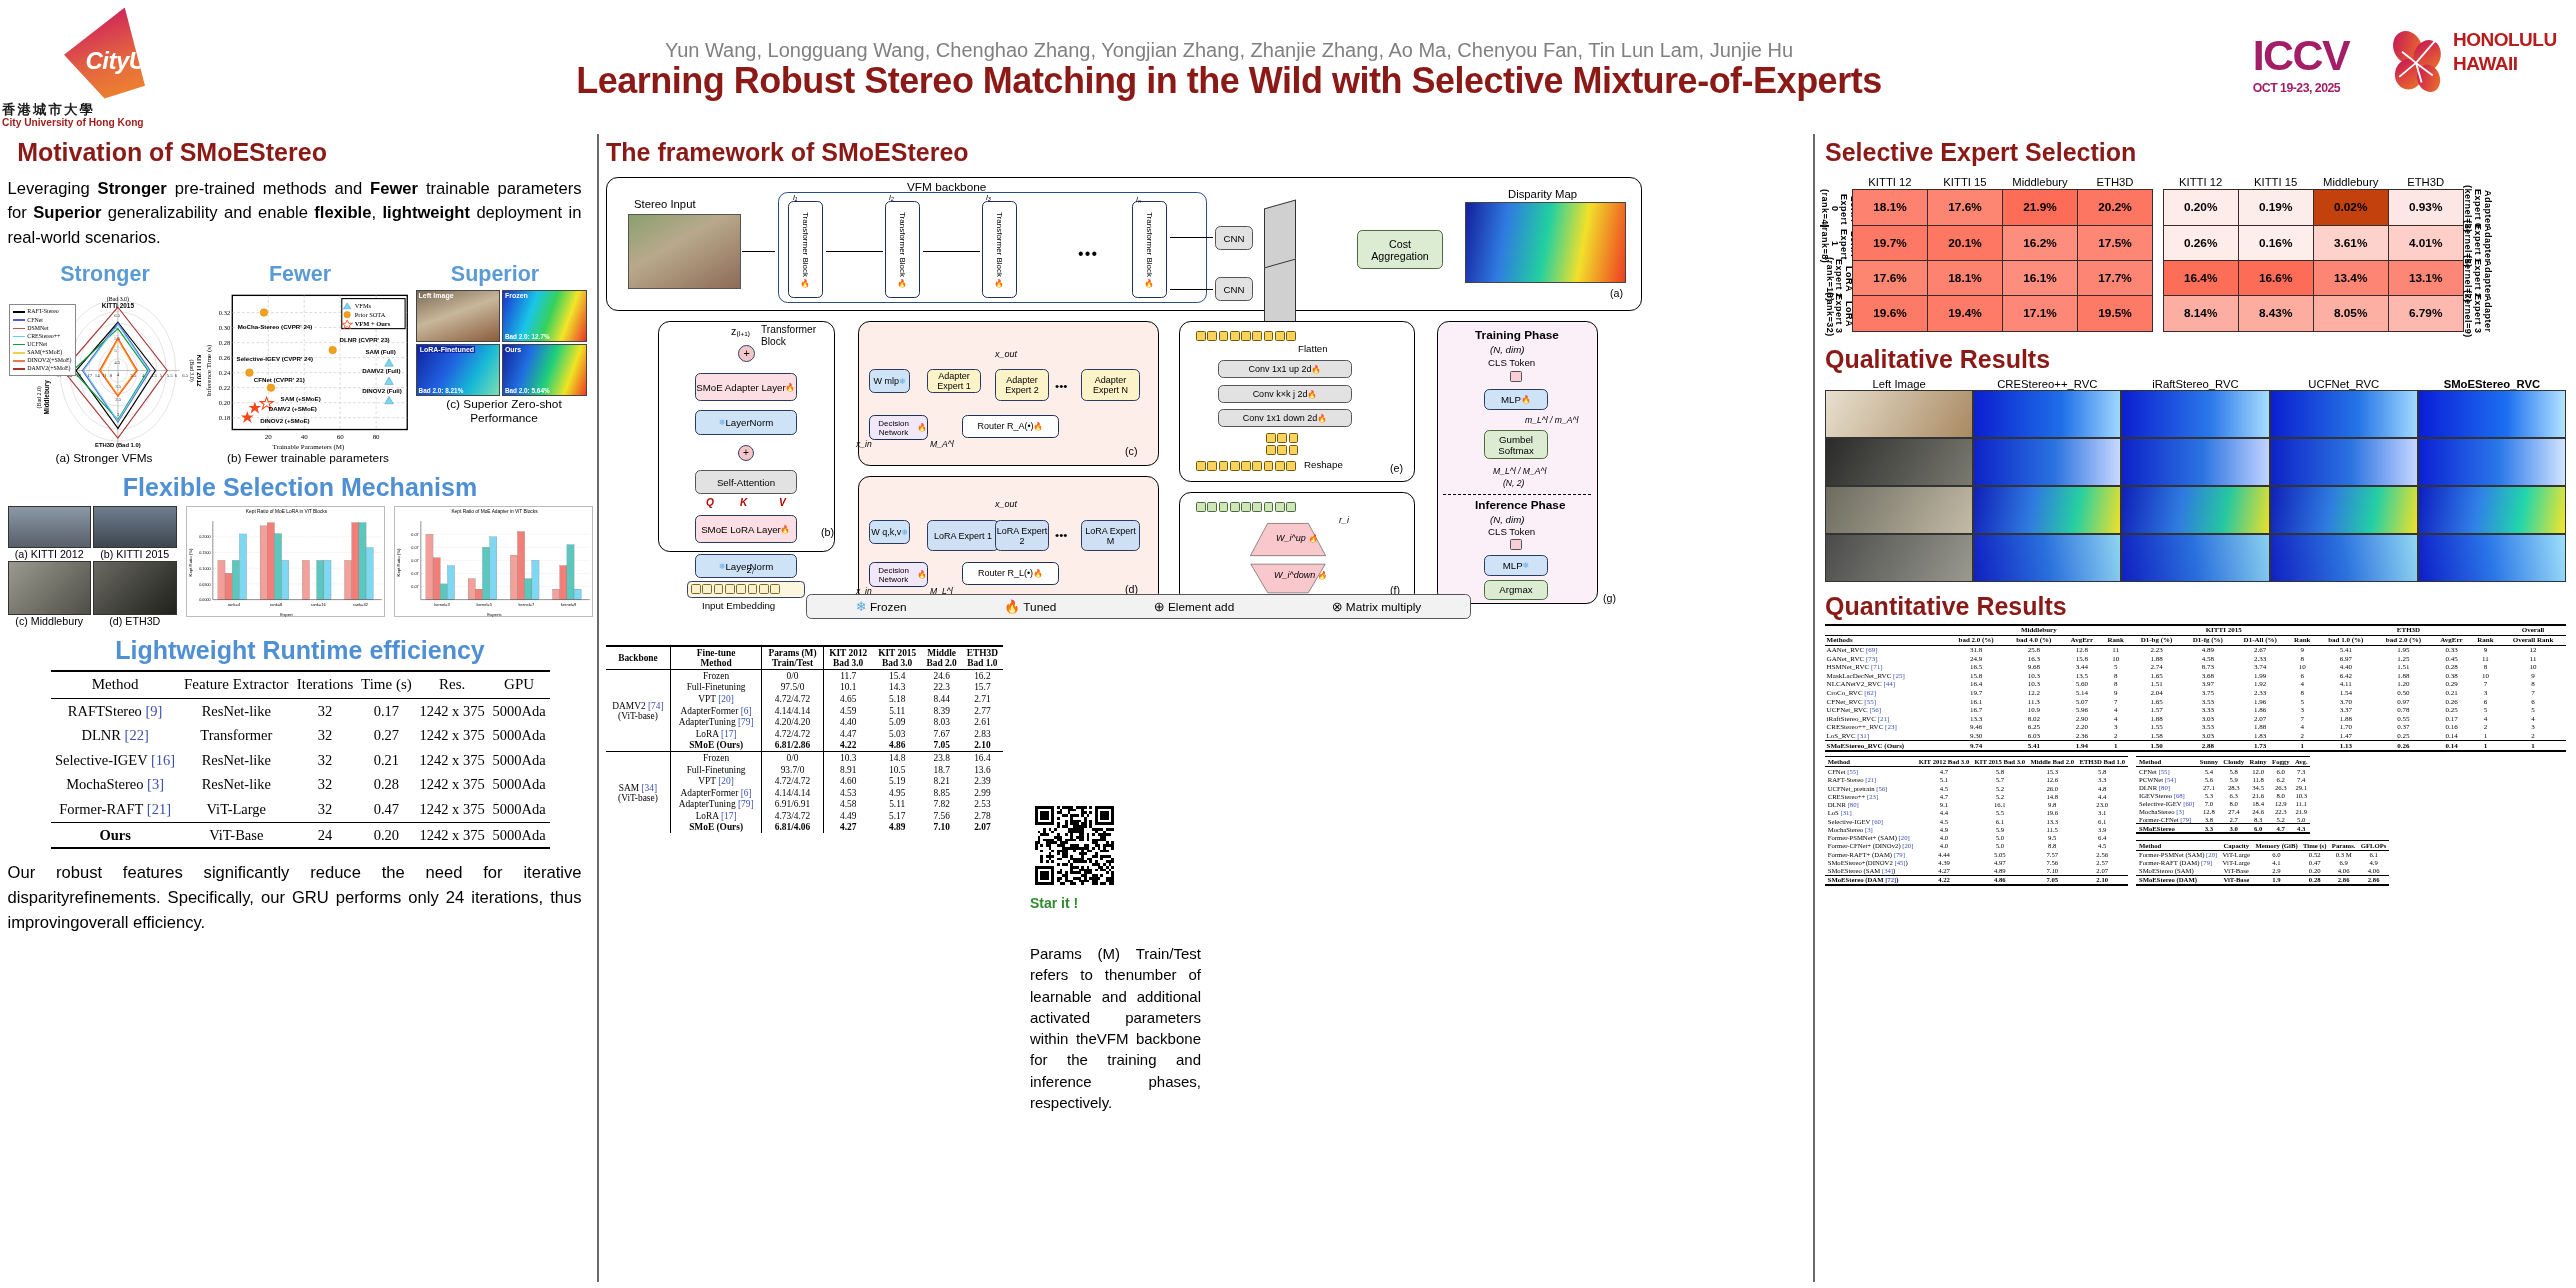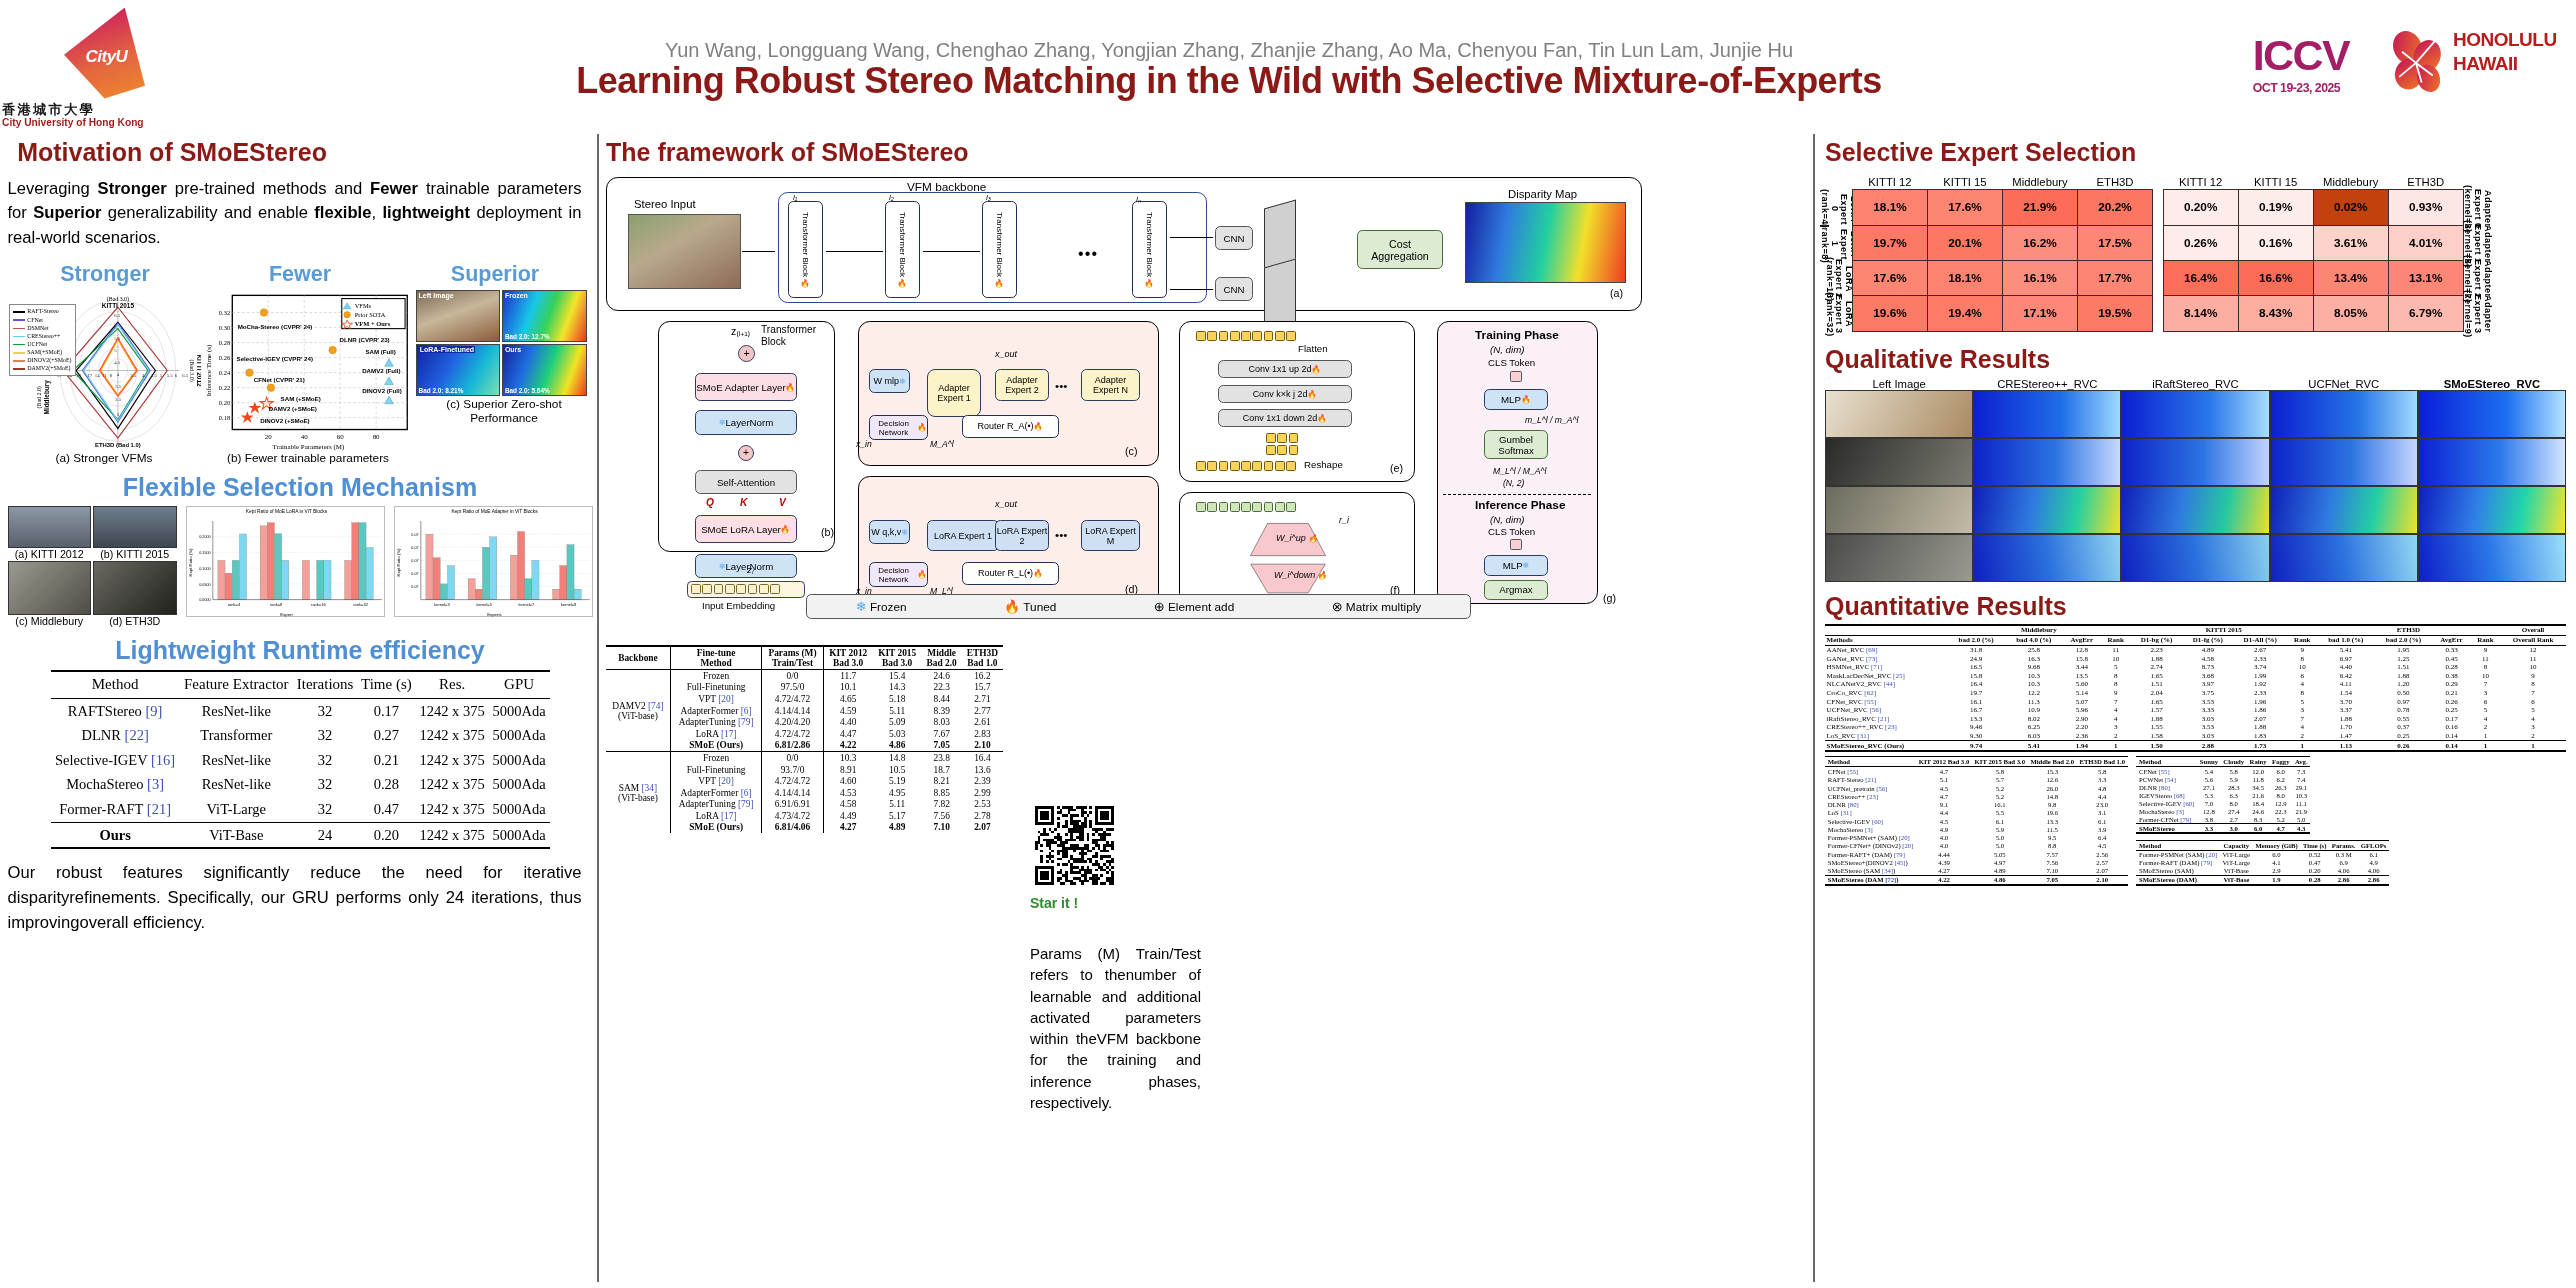--- a/index.html
+++ b/index.html
@@ -6,21 +6,21 @@
   html,body { width:2576px; height:1288px; background:#fff; font-family:"Liberation Sans", sans-serif; }
   body { position:relative; overflow:hidden; }
 
   
   #header { position:absolute; left:0; top:0; width:2576px; height:132px; display:flex; align-items:center; }
   #cityu-logo { width:215px; height:132px; position:relative; flex:0 0 215px; }
   .logo-mark { position:absolute; left:64px; top:7.5px; width:81px; height:91px;
       background:linear-gradient(160deg,#c3105a 0%,#d63a52 30%,#e4673f 60%,#ef8a2a 100%);
       clip-path: polygon(75% 0%, 100% 86%, 50% 100%, 0% 52%); }
   .logo-mark-text { position:absolute; left:21.5px; top:39px; width:64px; color:#fff;
-      font-size:17px; font-weight:bold; font-style:italic; font-family:"Liberation Sans",sans-serif; letter-spacing:-0.5px;}
+      font-size:24px; font-weight:bold; font-style:italic; font-family:"Liberation Sans",sans-serif; letter-spacing:-0.5px;}
   .logo-cn { position:absolute; left:2.1px; top:101px; font-size:13.4px; color:#1a1a1a; font-weight:bold; letter-spacing:2.1px;}
   .logo-en { position:absolute; left:2.1px; top:117px; font-size:10.2px; color:#9e1b1b; font-weight:bold; }
 
   #title-block { flex:1 1 auto; text-align:center; padding:0 5.4px; }
   #poster-title { font-size:36px; font-weight:bold; color:#8b1a17; line-height:1.04; letter-spacing:-0.5px;
       font-family:"Liberation Sans",sans-serif; white-space:nowrap;}
   #poster-authors { font-size:20px; color:#808080; margin-top:6.4px; white-space:nowrap; }
 
   #iccv-logo { flex:0 0 333px; width:333px; height:132px; position:relative; }
   .iccv-text { position:absolute; left:9.7px; top:31px; font-size:43px; font-weight:bold; color:#a31e66;
@@ -604,21 +604,21 @@
     <div style="position:absolute;left:81px;top:409px;width:118px;height:17px;border:1.1px solid #33406b;border-radius:4.3px;background:#fbf6dd;">
       <div style="padding:2.1px 3.2px;"><span class="tok cream"></span><span class="tok cream"></span><span class="tok cream"></span><span class="tok cream"></span><span class="tok cream"></span><span class="tok cream"></span><span class="tok cream"></span><span class="tok cream"></span></div>
     </div>
     <div class="lbl" style="left:96px;top:428px;font-size:9.7px;">Input Embedding</div>
 
     <div class="panel pinkish" style="left:252px;top:149px;width:301px;height:145px;"></div>
     <div class="dbox blue" style="left:263px;top:197px;width:41px;height:23.6px;font-size:9px;">
         <span>W mlp</span>
         <span class="snow">❄</span>
       </div>
-    <div class="dbox yellow" style="left:321px;top:197px;width:54px;height:48px;font-size:9px;border-radius:8px;">Adapter Expert 1</div>
+    <div class="dbox yellow" style="left:321px;top:197px;width:54px;height:24px;font-size:9px;">Adapter Expert 1</div>
     <div class="dbox yellow" style="left:389px;top:197px;width:54px;height:32px;font-size:9px;">Adapter Expert 2</div>
     <div class="dbox yellow" style="left:475px;top:197px;width:59px;height:32px;font-size:9px;">Adapter Expert N</div>
     <div class="lbl" style="left:449px;top:207px;font-size:11.8px;">•••</div>
     <div class="dbox" style="left:356px;top:243px;width:97px;height:22.5px;font-size:9px;">
         <span>Router R_A(•)</span> 
         <span class="flame">🔥</span>
       </div>
     <div class="dbox" style="left:263px;top:243px;width:59px;height:25px;font-size:8px;background:#f0e8f8;">
         <span>Decision Network</span>
         <span class="flame">🔥</span>

